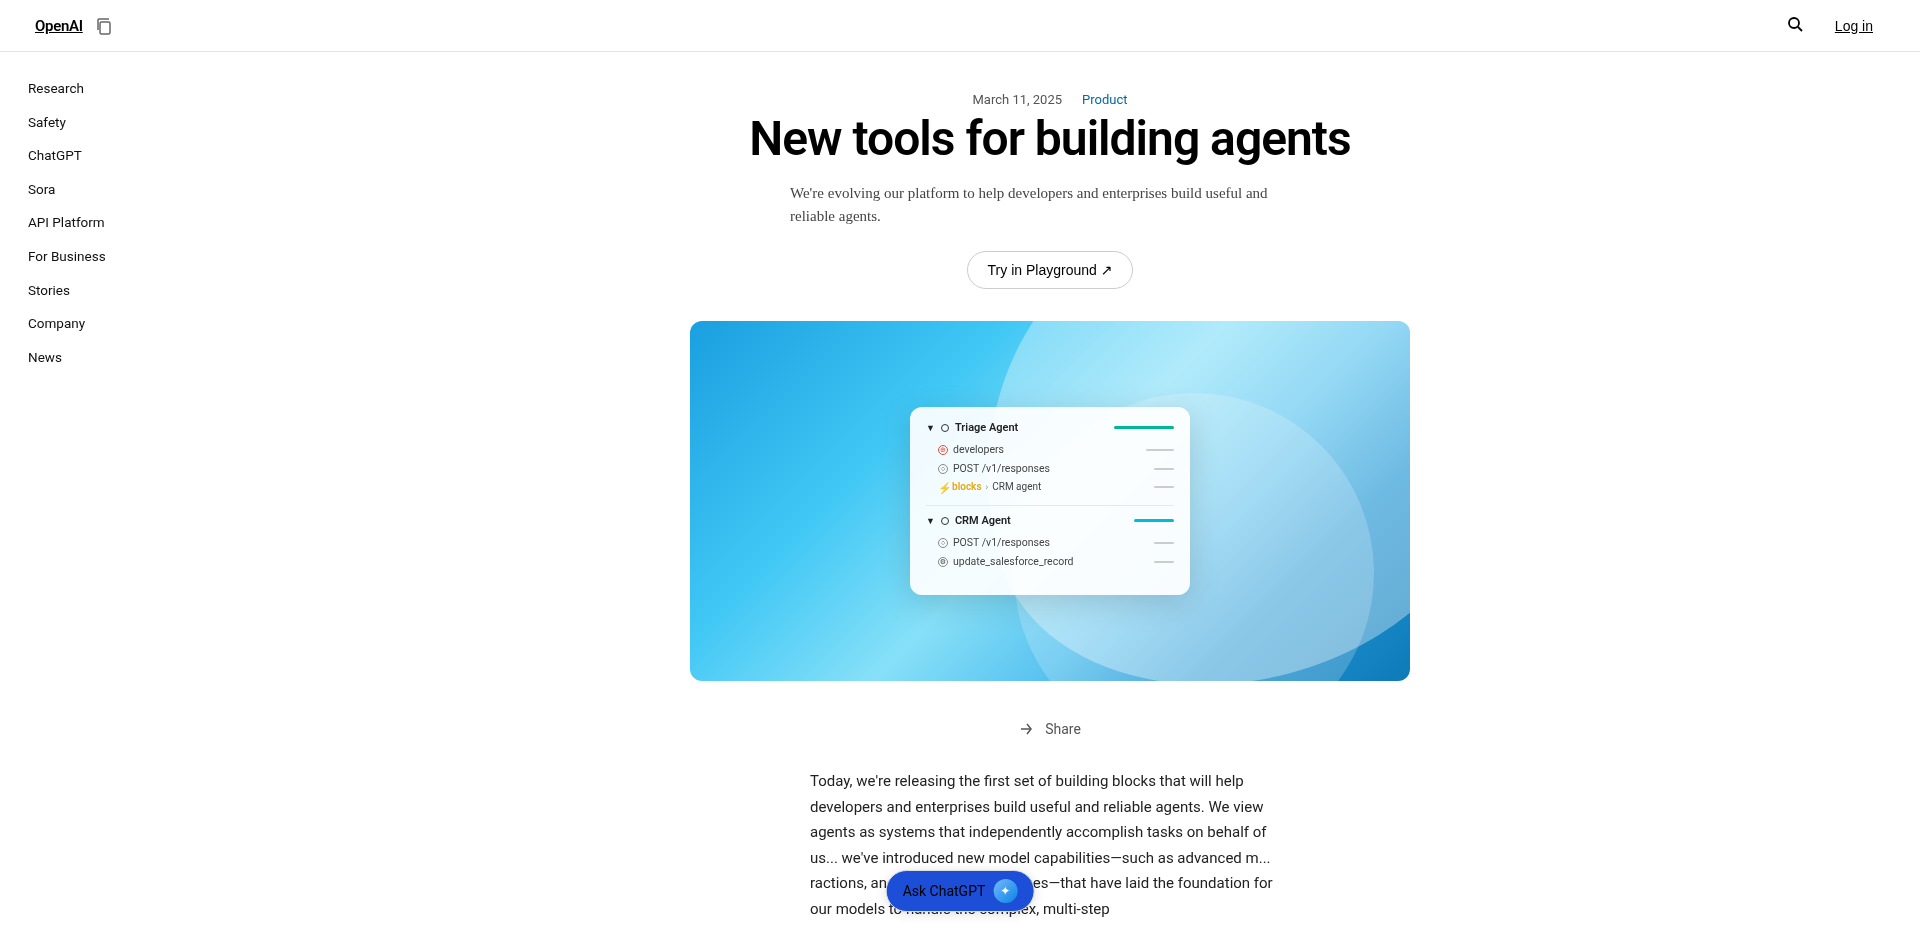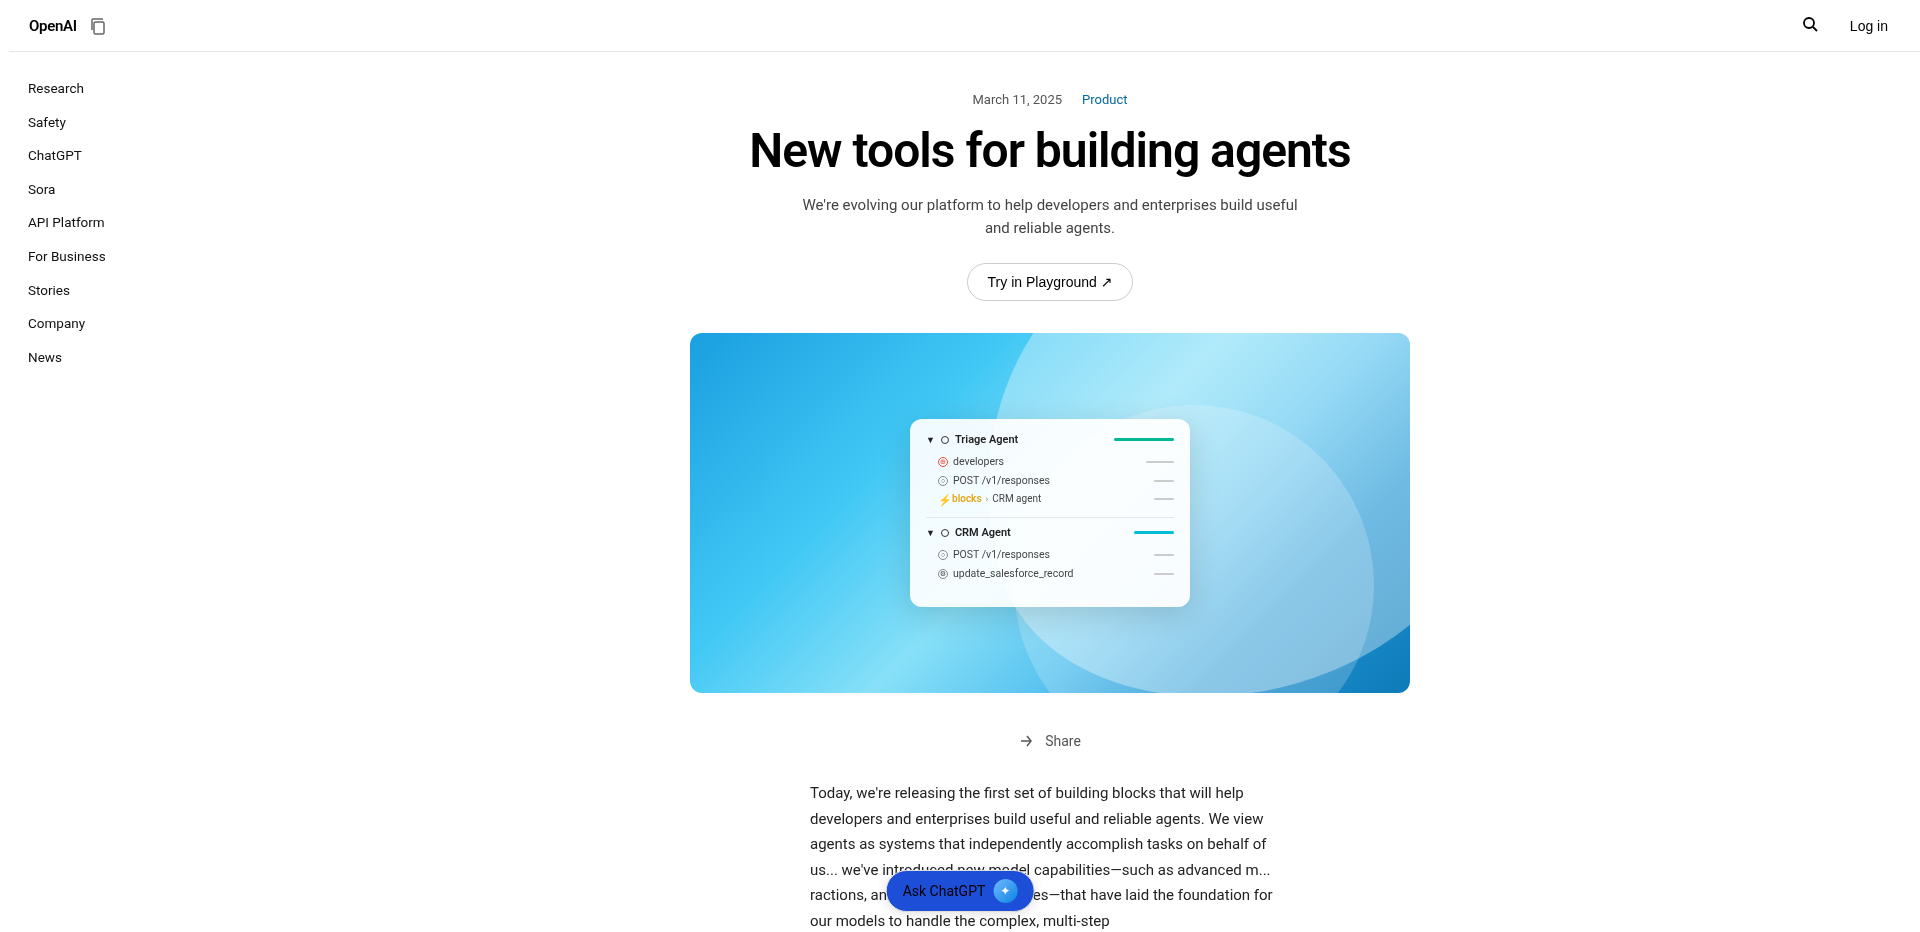--- a/index.html
+++ b/index.html
@@ -12,30 +12,31 @@
       font-family: -apple-system, BlinkMacSystemFont, 'Segoe UI', Roboto, Helvetica, Arial, sans-serif;
       background: #ffffff;
       color: #000000;
       overflow-x: hidden;
     }
 
     
     .navbar {
       position: fixed;
       top: 0;
-      left: 9px;
+      left: 0;
       right: 0;
       height: 52px;
       display: flex;
       align-items: center;
       justify-content: space-between;
-      padding: 0 20px;
+      padding: 0 35px;
       background: rgba(255,255,255,0.95);
       border-bottom: 1px solid #e5e5e5;
       z-index: 100;
+      text-decoration: underline;
     }
 
     .navbar-left {
       display: flex;
       align-items: center;
       gap: 12px;
     }
 
     .openai-logo {
       font-size: 15px;
@@ -123,33 +124,34 @@
     }
 
     .article-meta-tag {
       color: #0369a1;
     }
 
     .article-title {
       font-size: 48px;
       font-weight: 600;
       text-align: center;
-      margin-top: 16px;
+      margin-top: 4px;
       line-height: 1.15;
       letter-spacing: -1px;
       max-width: 700px;
     }
 
     .article-subtitle {
       font-size: 15px;
       color: #444;
-      text-align: center;
+      text-align: left;
       margin-top: 16px;
       max-width: 520px;
       line-height: 1.5;
+      font-family: Liberation Serif, serif;
     }
 
     
     .playground-btn {
       margin-top: 24px;
       padding: 10px 20px;
       border: 1px solid #ccc;
       border-radius: 24px;
       background: #fff;
       font-size: 14px;

